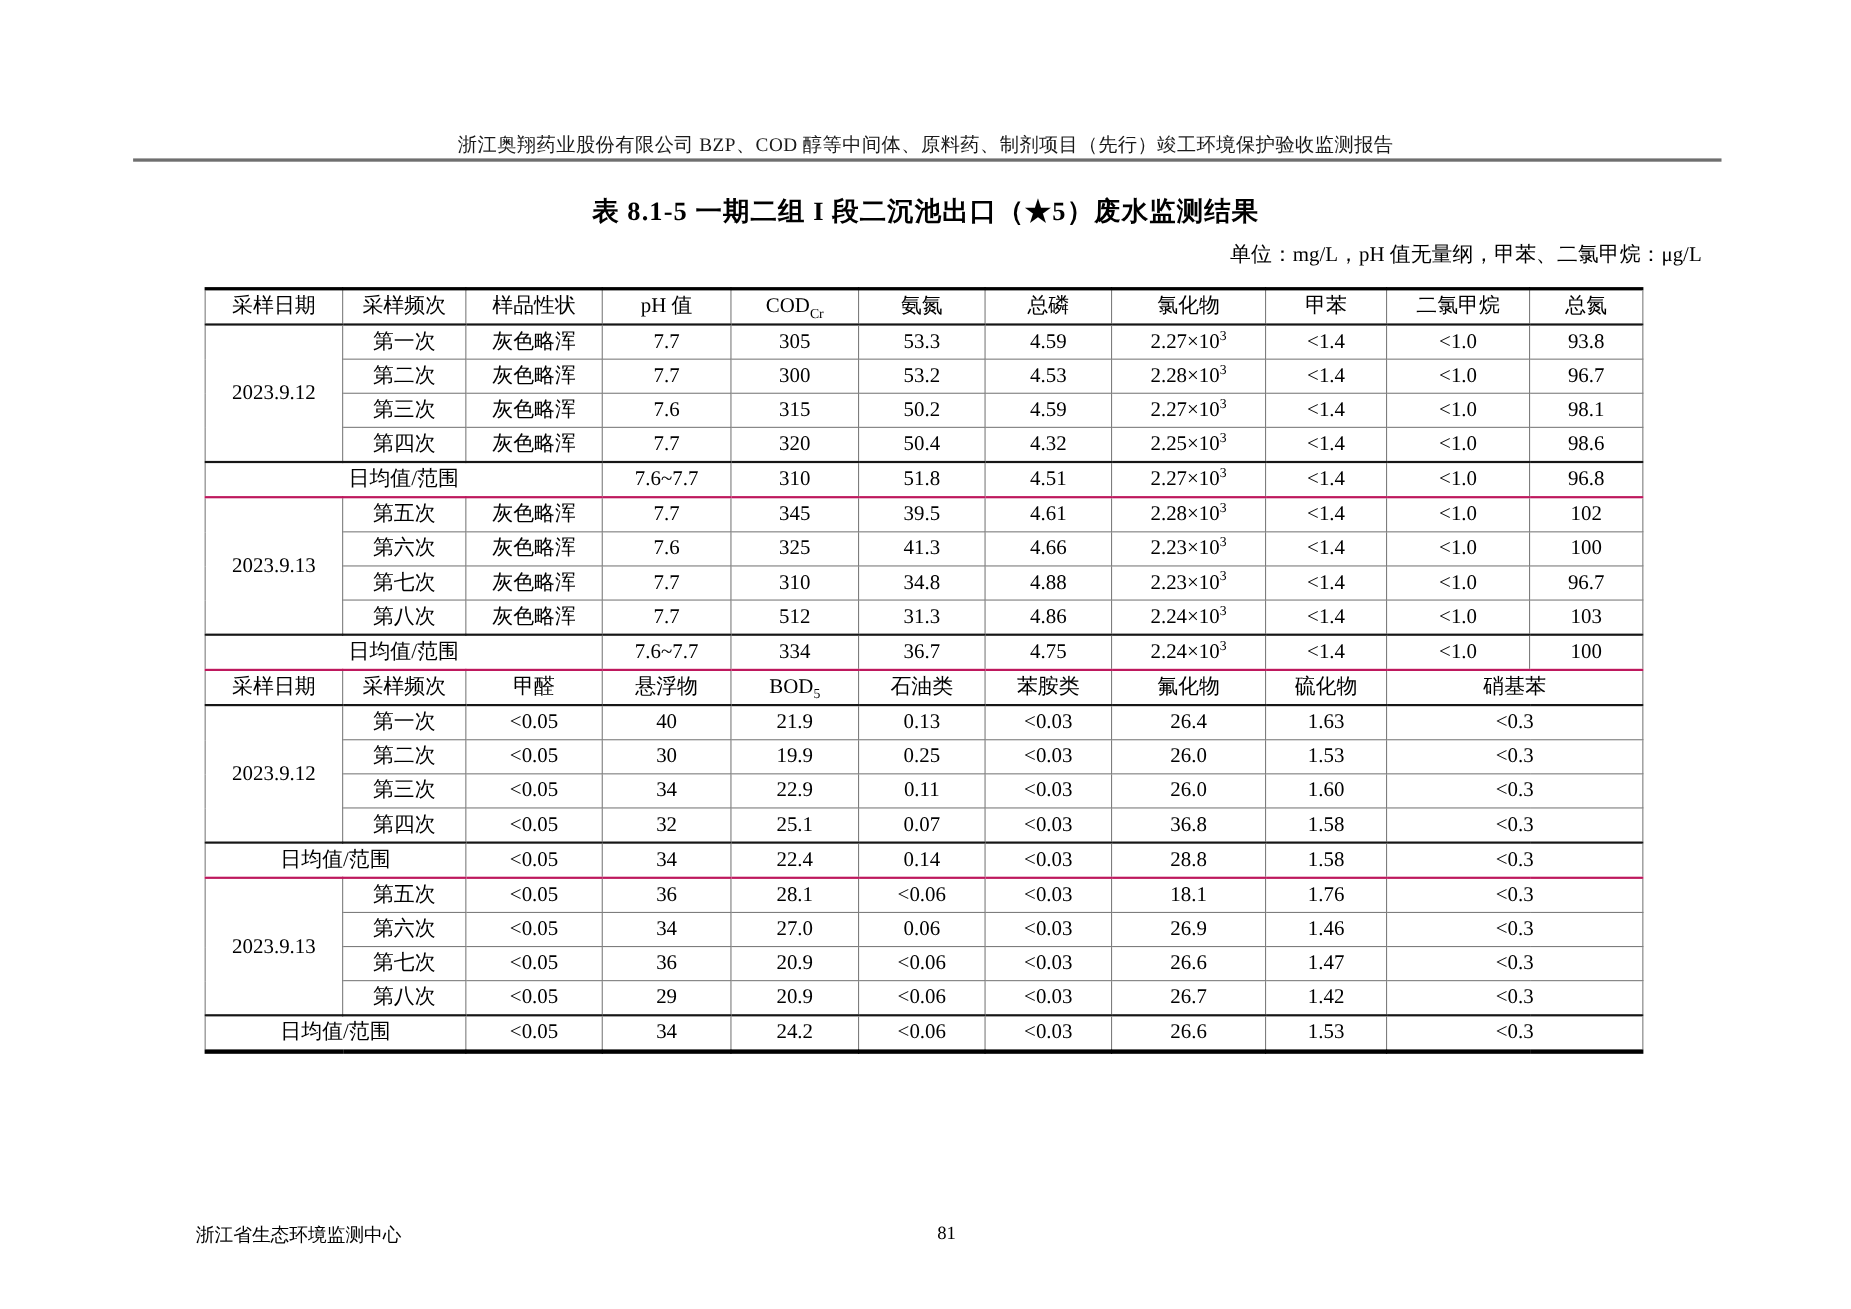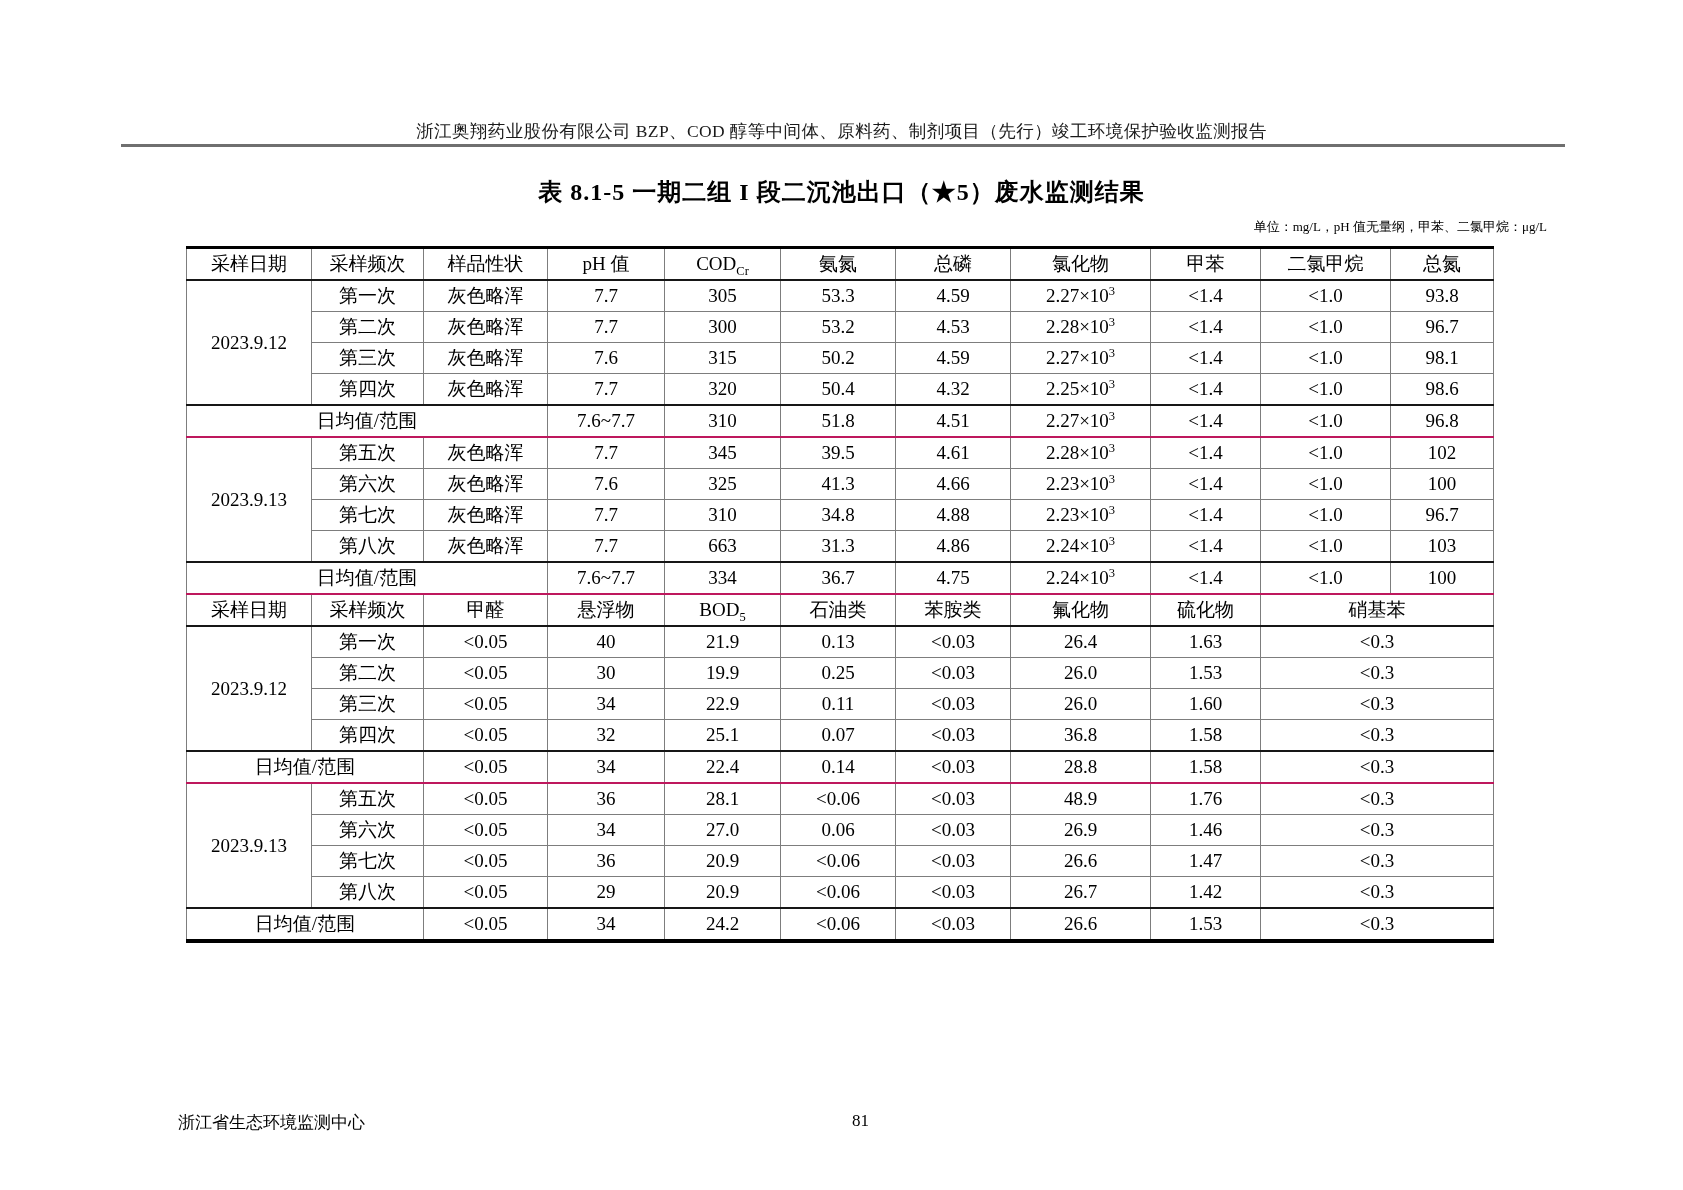--- a/index.html
+++ b/index.html
@@ -16,24 +16,24 @@
   .header-rule {
     position:absolute; top:109px; left:121px; width:1444px; height:3px;
     background:#6f6f6f;
   }
   .table-title {
     position:absolute; top:141px; left:0; width:100%;
     text-align:center; font-size:24px; font-weight:bold; letter-spacing:1px;
   }
   .unit-note {
     position:absolute; top:183px; left:0; width:1547px;
-    text-align:right; font-size:13px;
+    text-align:right; font-size:19px;
   }
   .monitor-table {
-    position:absolute; top:211px; left:186px; width:1307px;
+    position:absolute; top:226px; left:186px; width:1307px;
     border-collapse:collapse; table-layout:fixed;
     border-top:3px solid #000;
     border-bottom:4px solid #000;
     border-left:1px solid #444;
     border-right:1px solid #444;
     border-radius:17px;
   }
   .monitor-table td {
     border:1px solid #7d7d7d;
     height:30px; padding:0;
@@ -182,21 +182,21 @@
           <td>4.88</td>
           <td>2.23×10<sup>3</sup></td>
           <td>&lt;1.4</td>
           <td>&lt;1.0</td>
           <td>96.7</td>
         </tr>
         <tr>
           <td>第八次</td>
           <td>灰色略浑</td>
           <td>7.7</td>
-          <td>663</td>
+          <td>512</td>
           <td>31.3</td>
           <td>4.86</td>
           <td>2.24×10<sup>3</sup></td>
           <td>&lt;1.4</td>
           <td>&lt;1.0</td>
           <td>103</td>
         </tr>
         <tr class="daily">
           <td colspan="3">日均值/范围</td>
           <td>7.6~7.7</td>
@@ -277,21 +277,21 @@
           <td colspan="2">&lt;0.3</td>
         </tr>
         <tr>
           <td rowspan="4">2023.9.13</td>
           <td>第五次</td>
           <td>&lt;0.05</td>
           <td>36</td>
           <td>28.1</td>
           <td>&lt;0.06</td>
           <td>&lt;0.03</td>
-          <td>48.9</td>
+          <td>18.1</td>
           <td>1.76</td>
           <td colspan="2">&lt;0.3</td>
         </tr>
         <tr>
           <td>第六次</td>
           <td>&lt;0.05</td>
           <td>34</td>
           <td>27.0</td>
           <td>0.06</td>
           <td>&lt;0.03</td>

